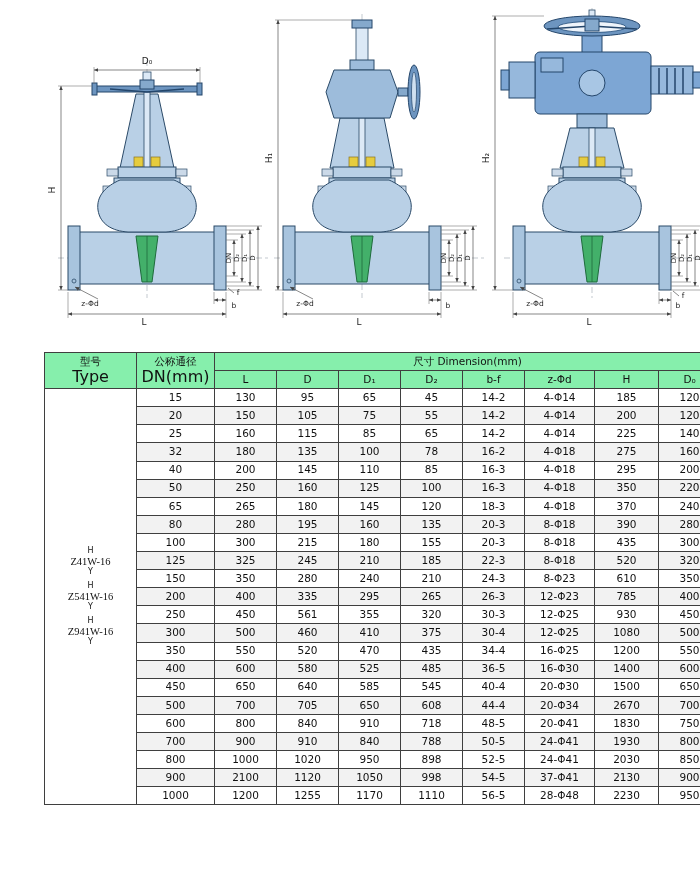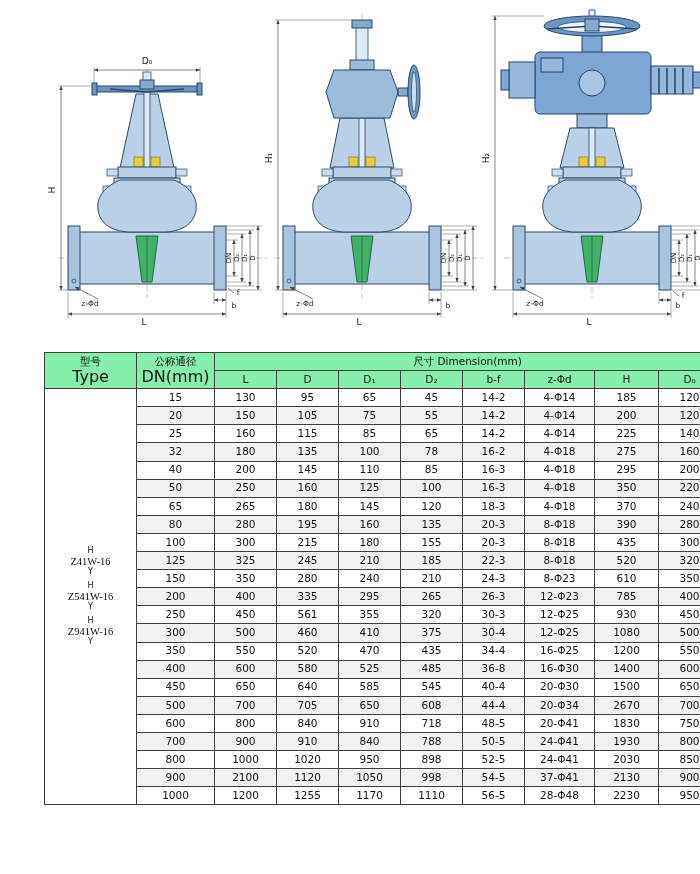--- a/index.html
+++ b/index.html
@@ -503,21 +503,21 @@
             <td>16-Φ25</td>
             <td>1200</td>
             <td>550</td>
           </tr>
           <tr>
             <td>400</td>
             <td>600</td>
             <td>580</td>
             <td>525</td>
             <td>485</td>
-            <td>36-8</td>
+            <td>36-5</td>
             <td>16-Φ30</td>
             <td>1400</td>
             <td>600</td>
           </tr>
           <tr>
             <td>450</td>
             <td>650</td>
             <td>640</td>
             <td>585</td>
             <td>545</td>

